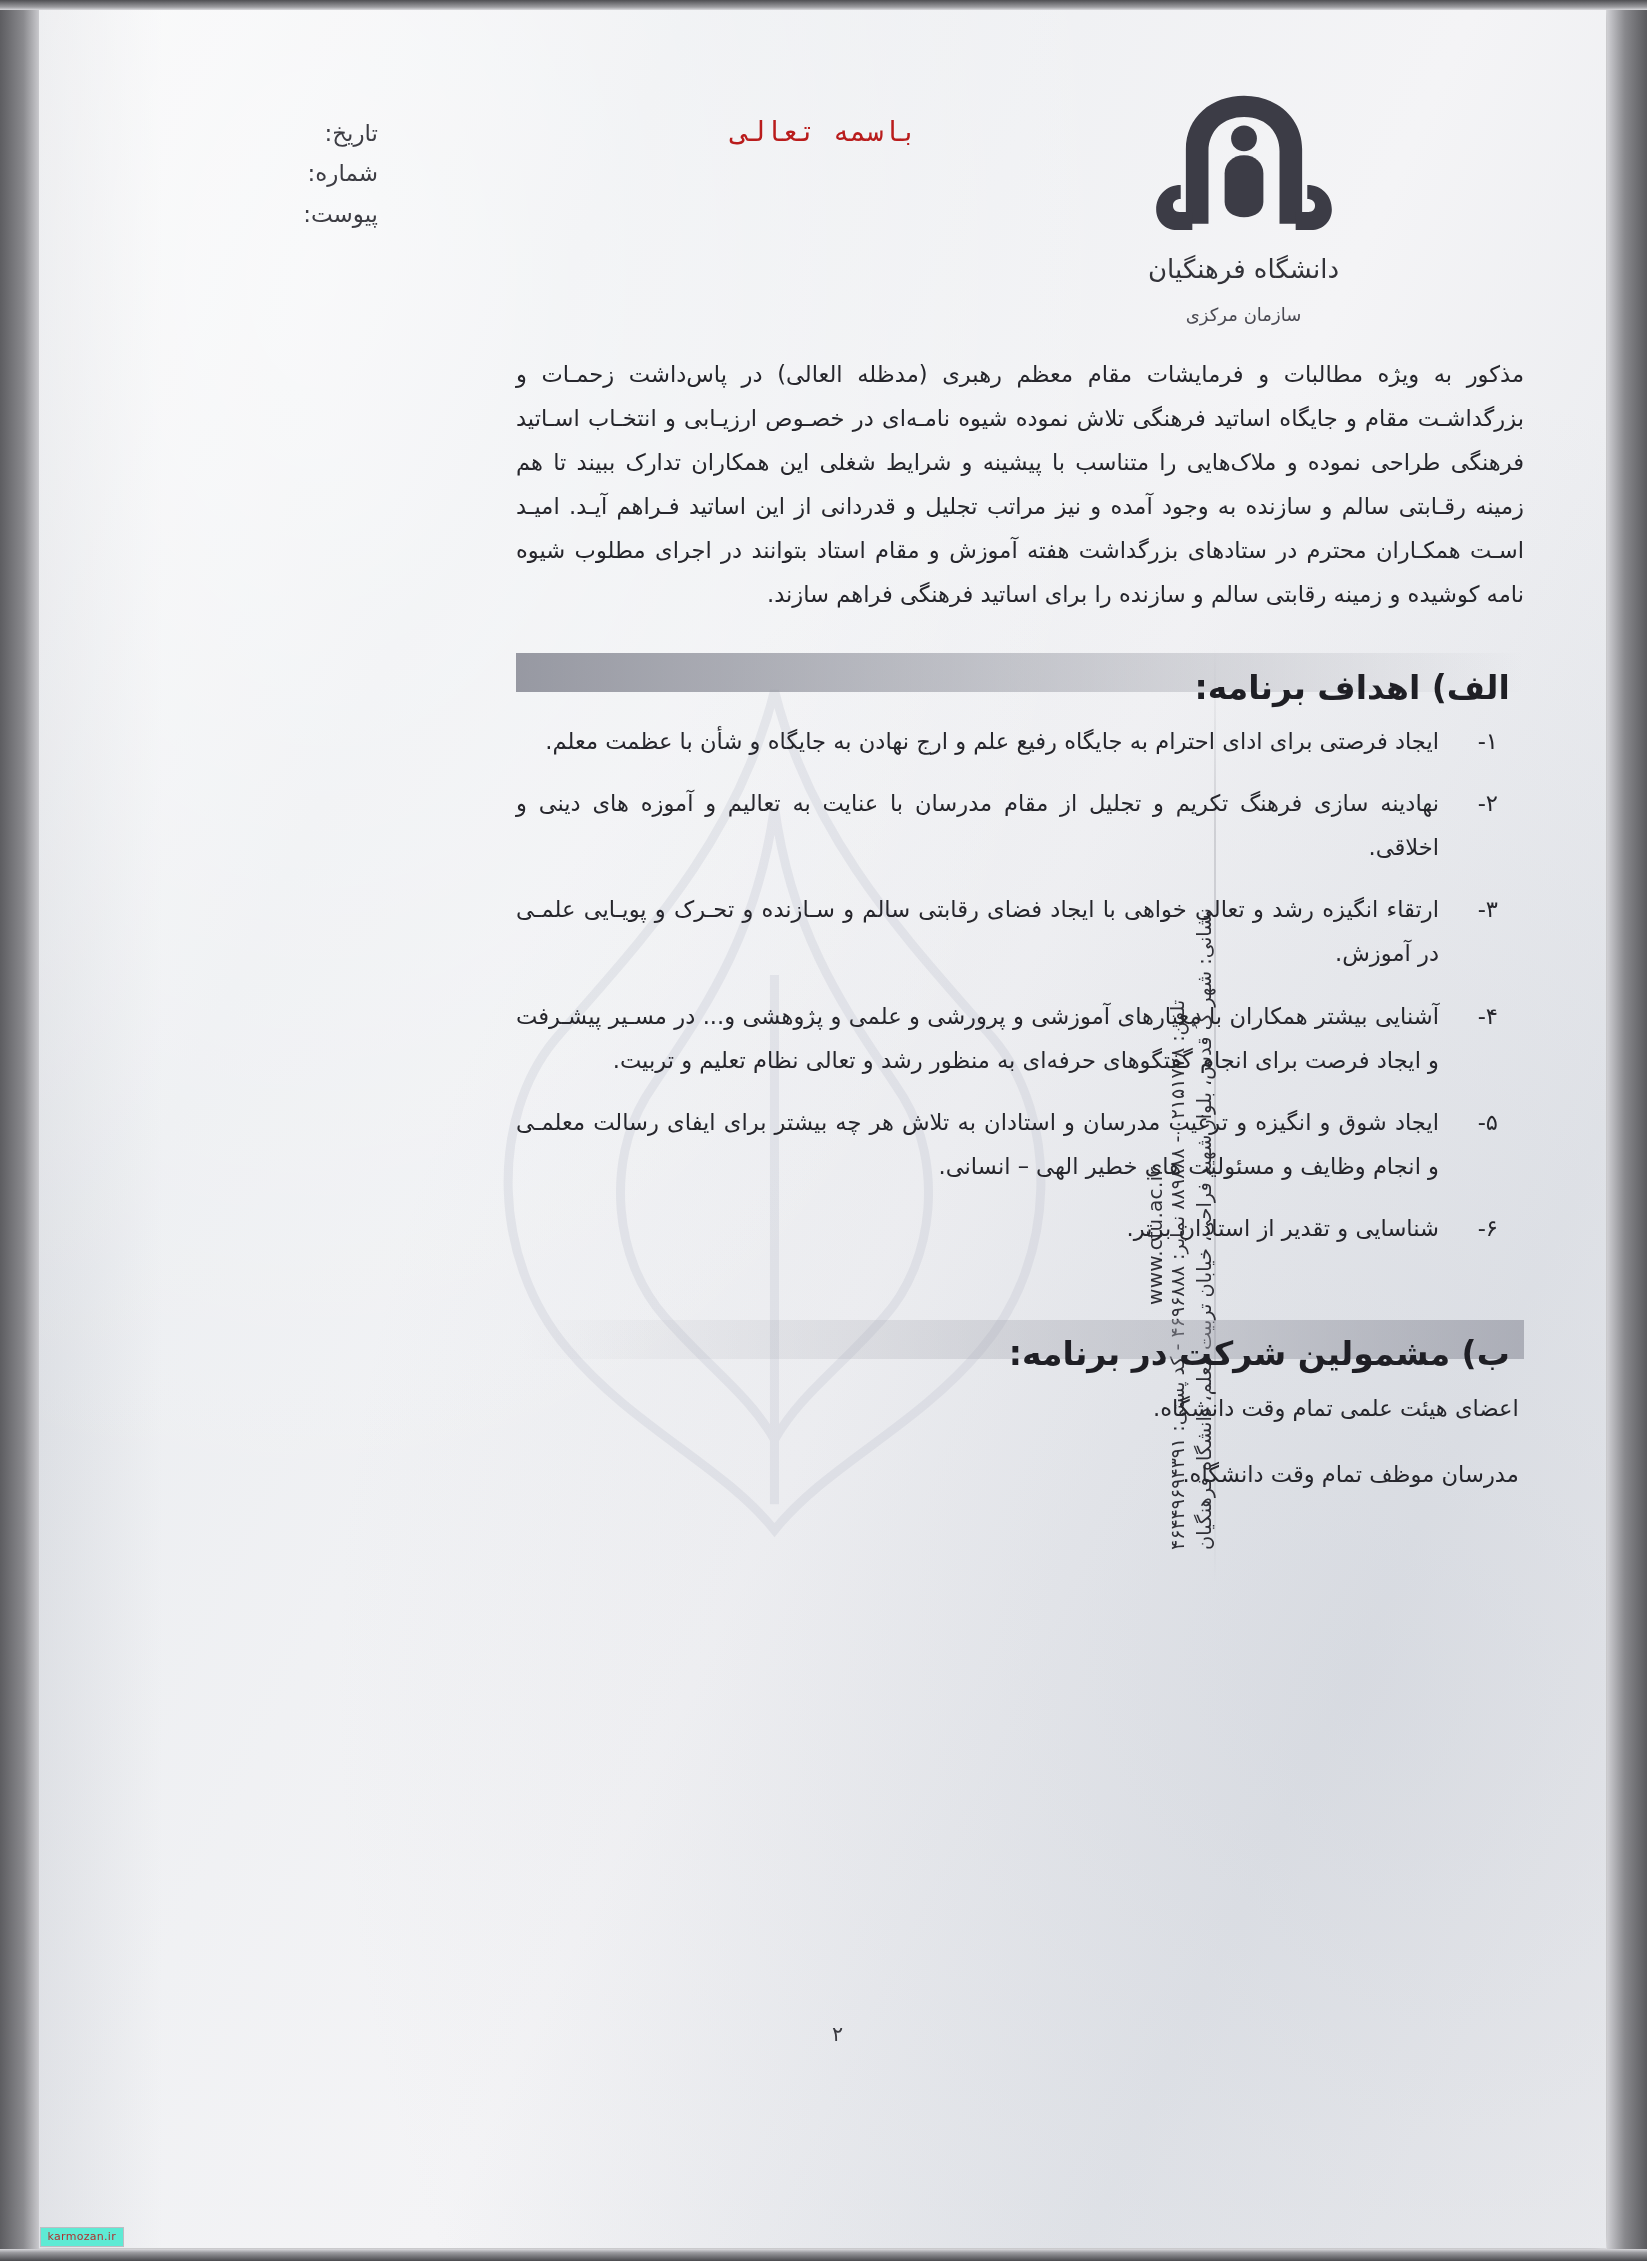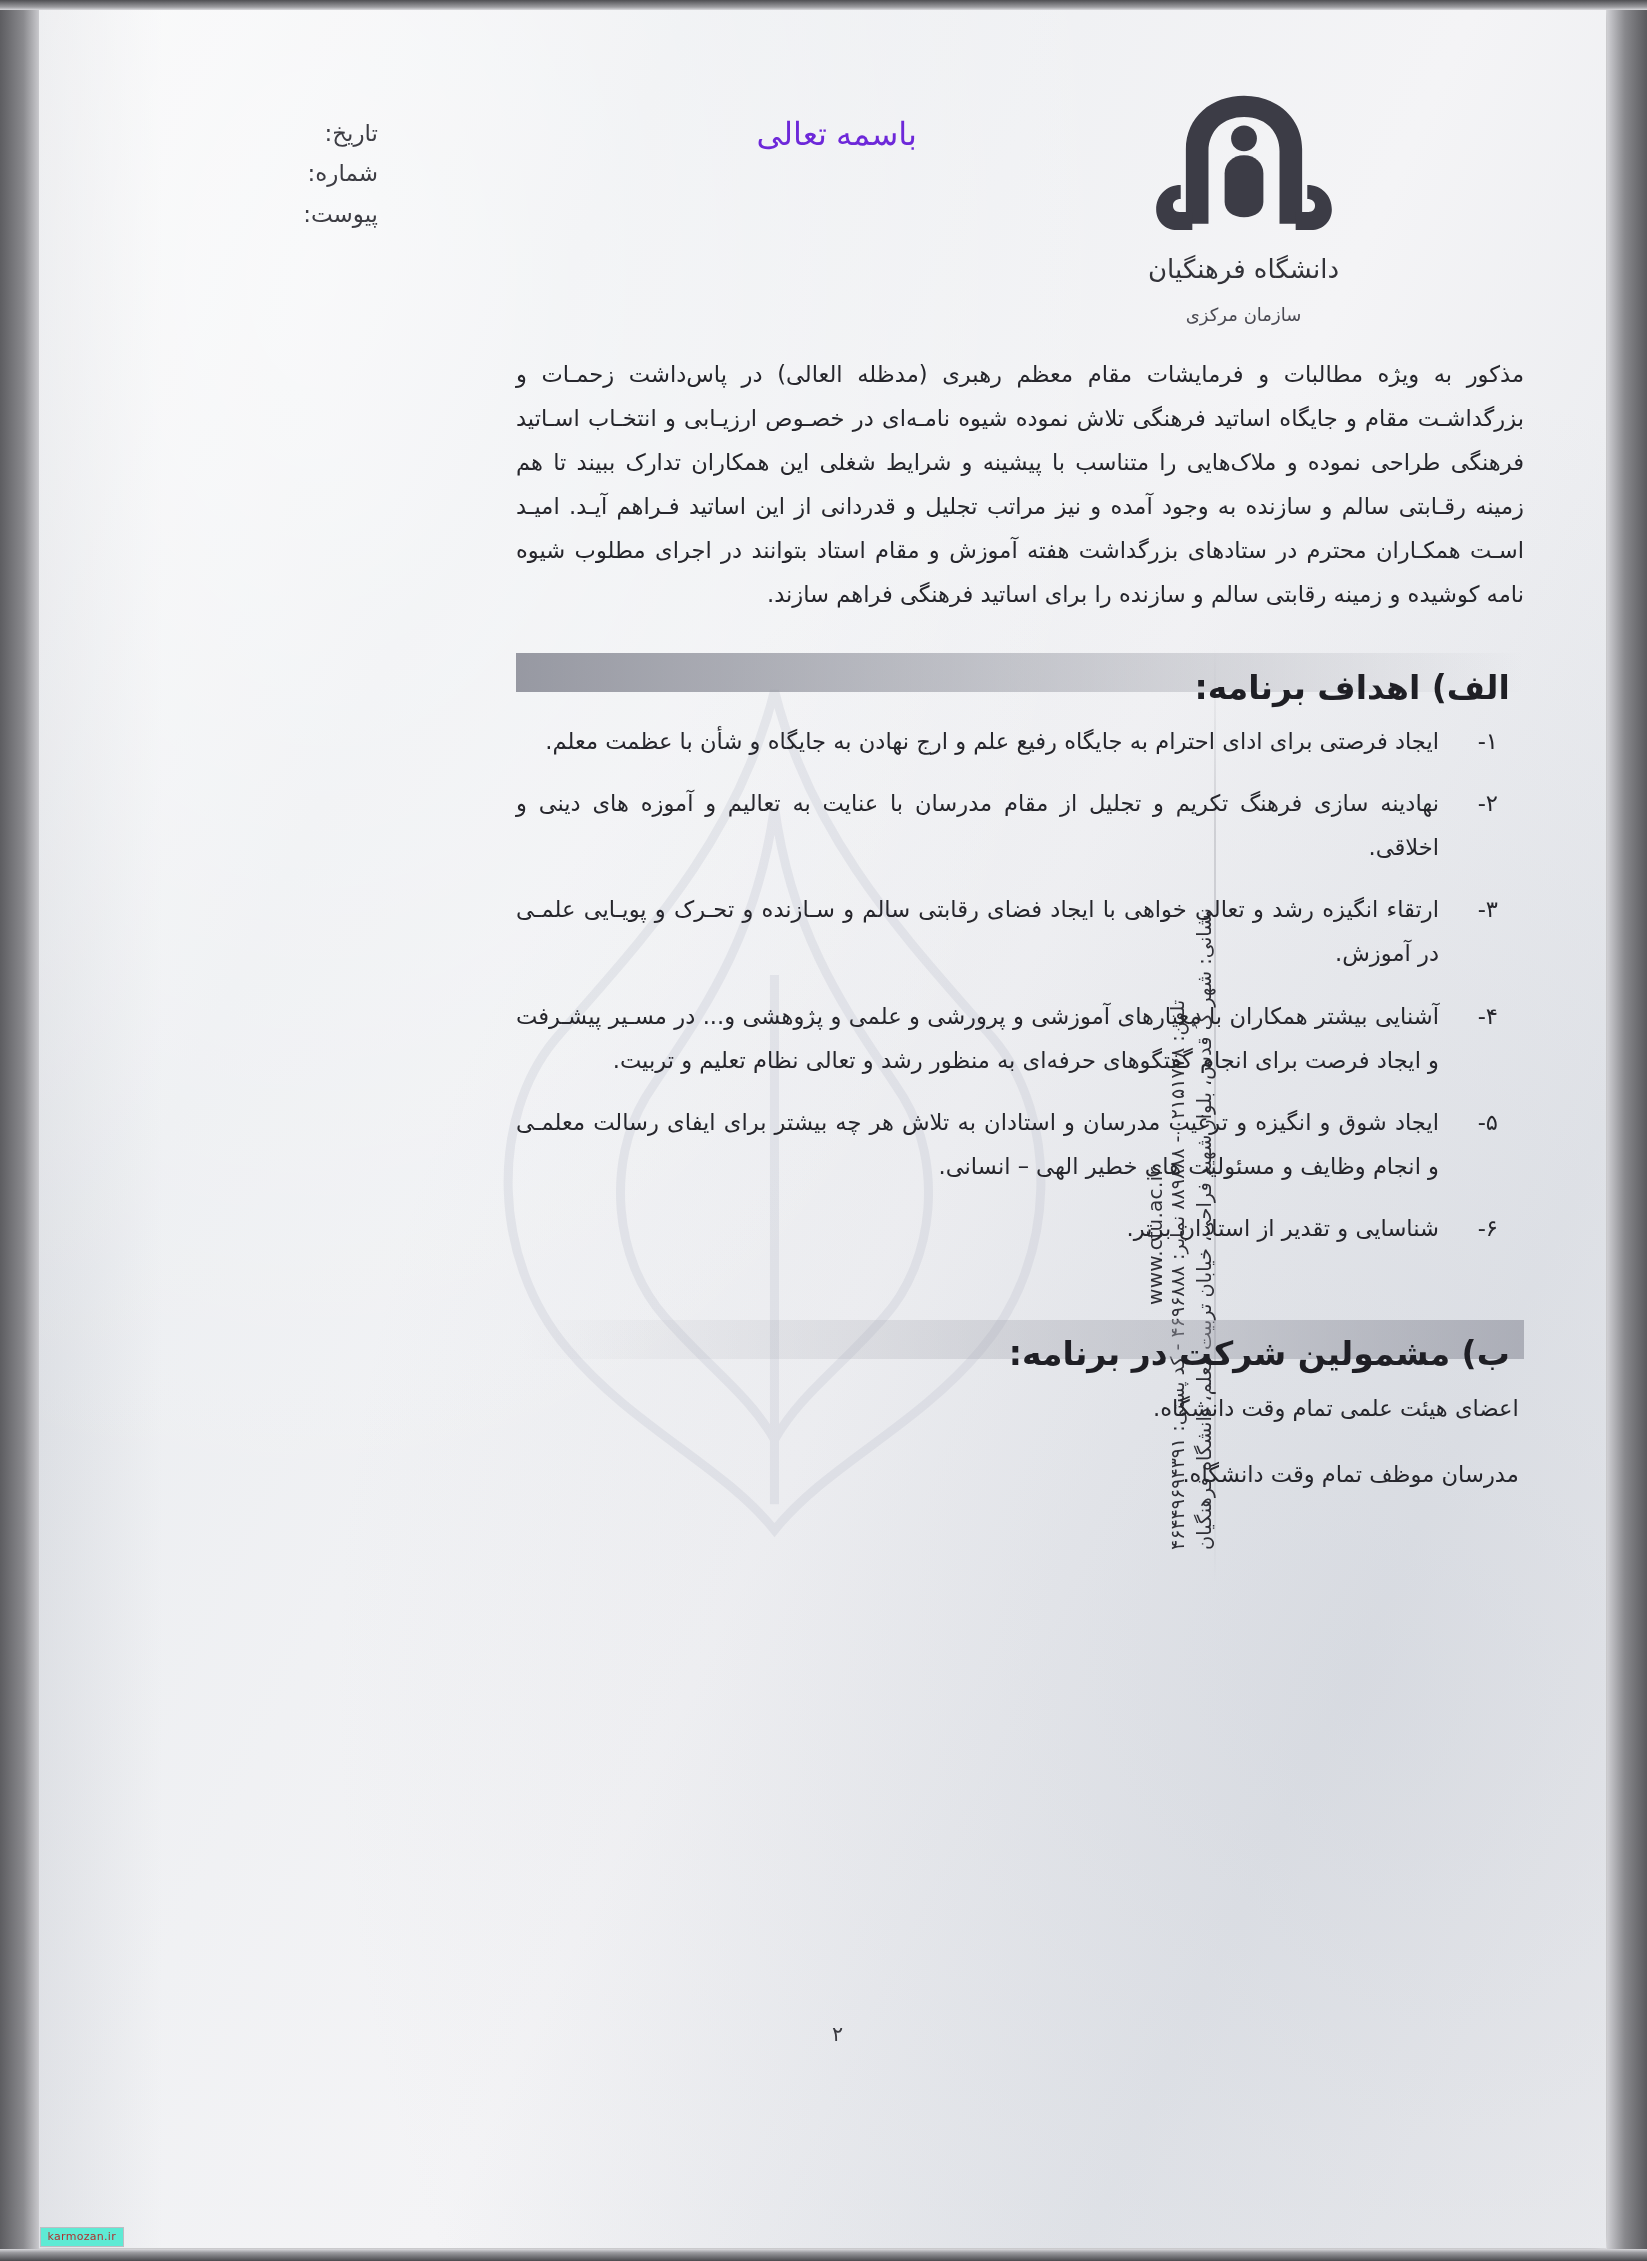--- a/index.html
+++ b/index.html
@@ -60,23 +60,23 @@
     width: 723px; height: 917px;
     opacity: 0.30;
     pointer-events:none;
   }
 
   
   .basmala {
     position:absolute;
     right: 730px;
     top: 115px;
-    font-family: Liberation Sans, sans-serif;
-    font-size: 32px;
-    color: #6d28d9;
+    font-family: Liberation Mono, monospace;
+    font-size: 28px;
+    color: #b91c1c;
     letter-spacing: 0.6px;
   }
   .meta {
     position:absolute;
     right: 1269px;
     top: 113px;
     text-align: right;
     color: #3d3d44;
     font-size: 23px;
     line-height: 1.75;

